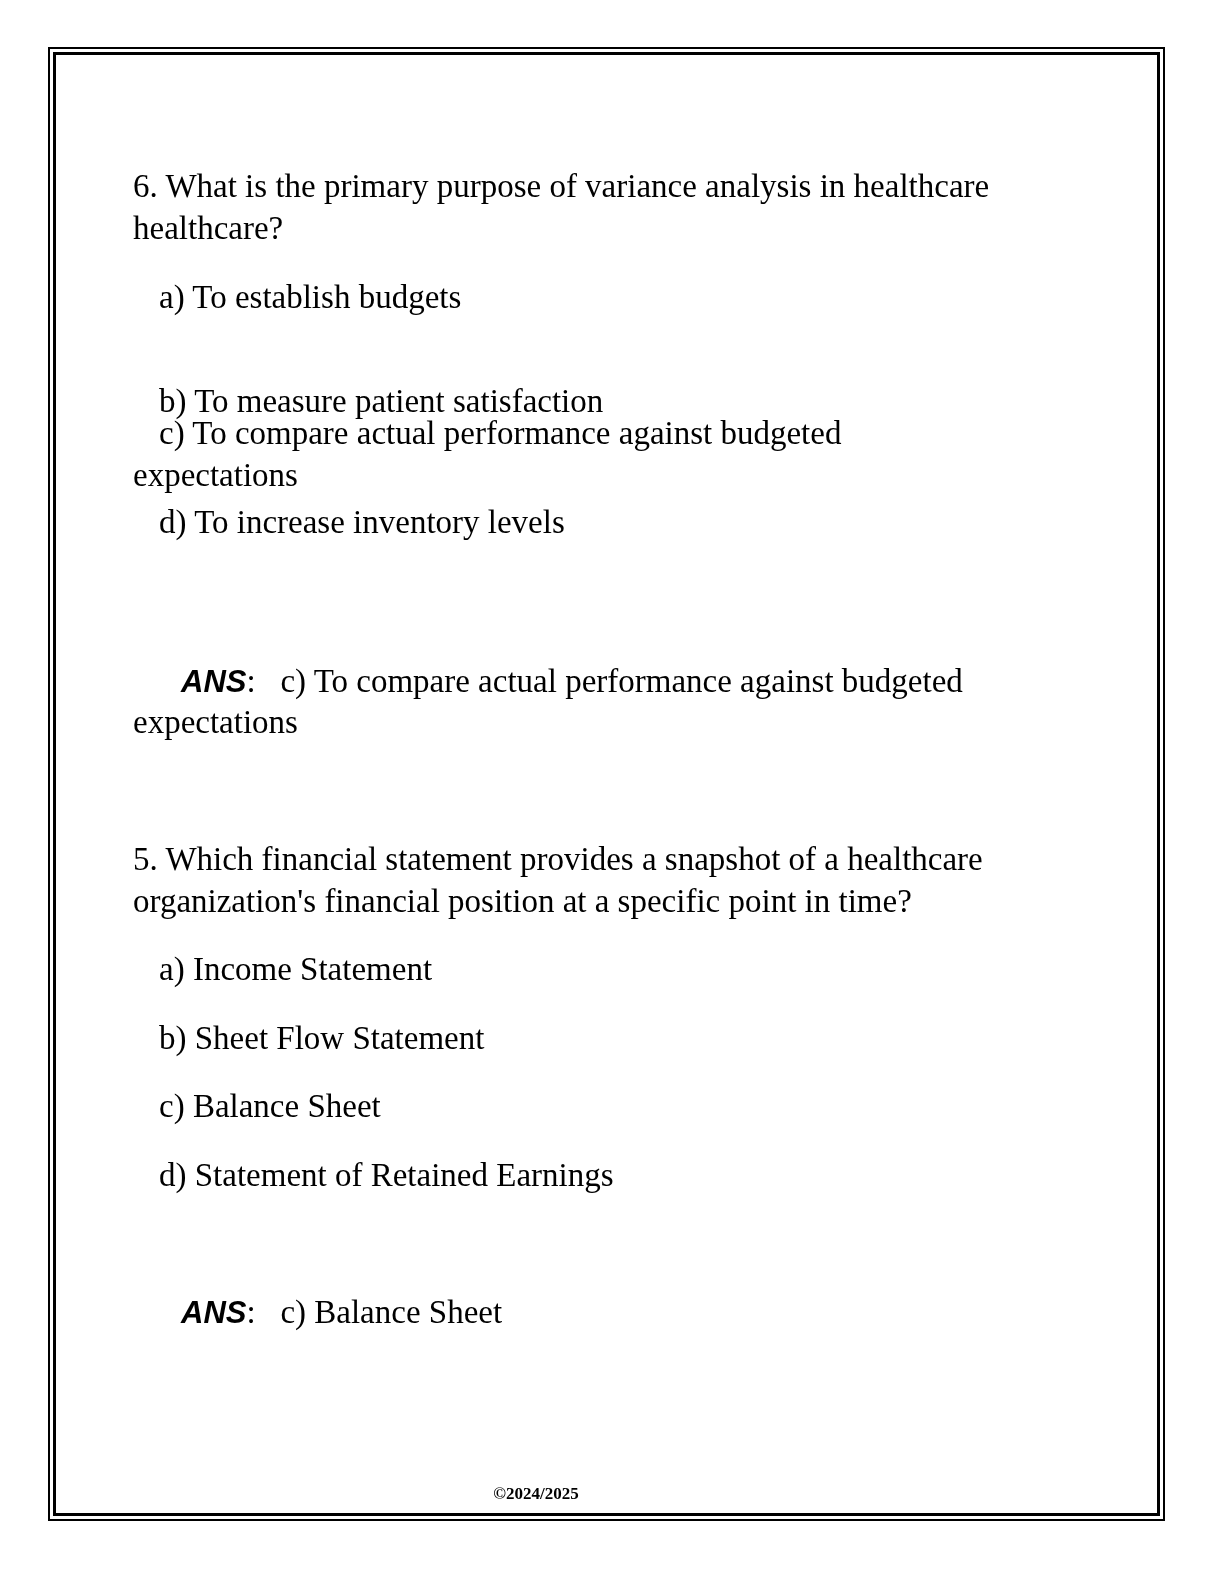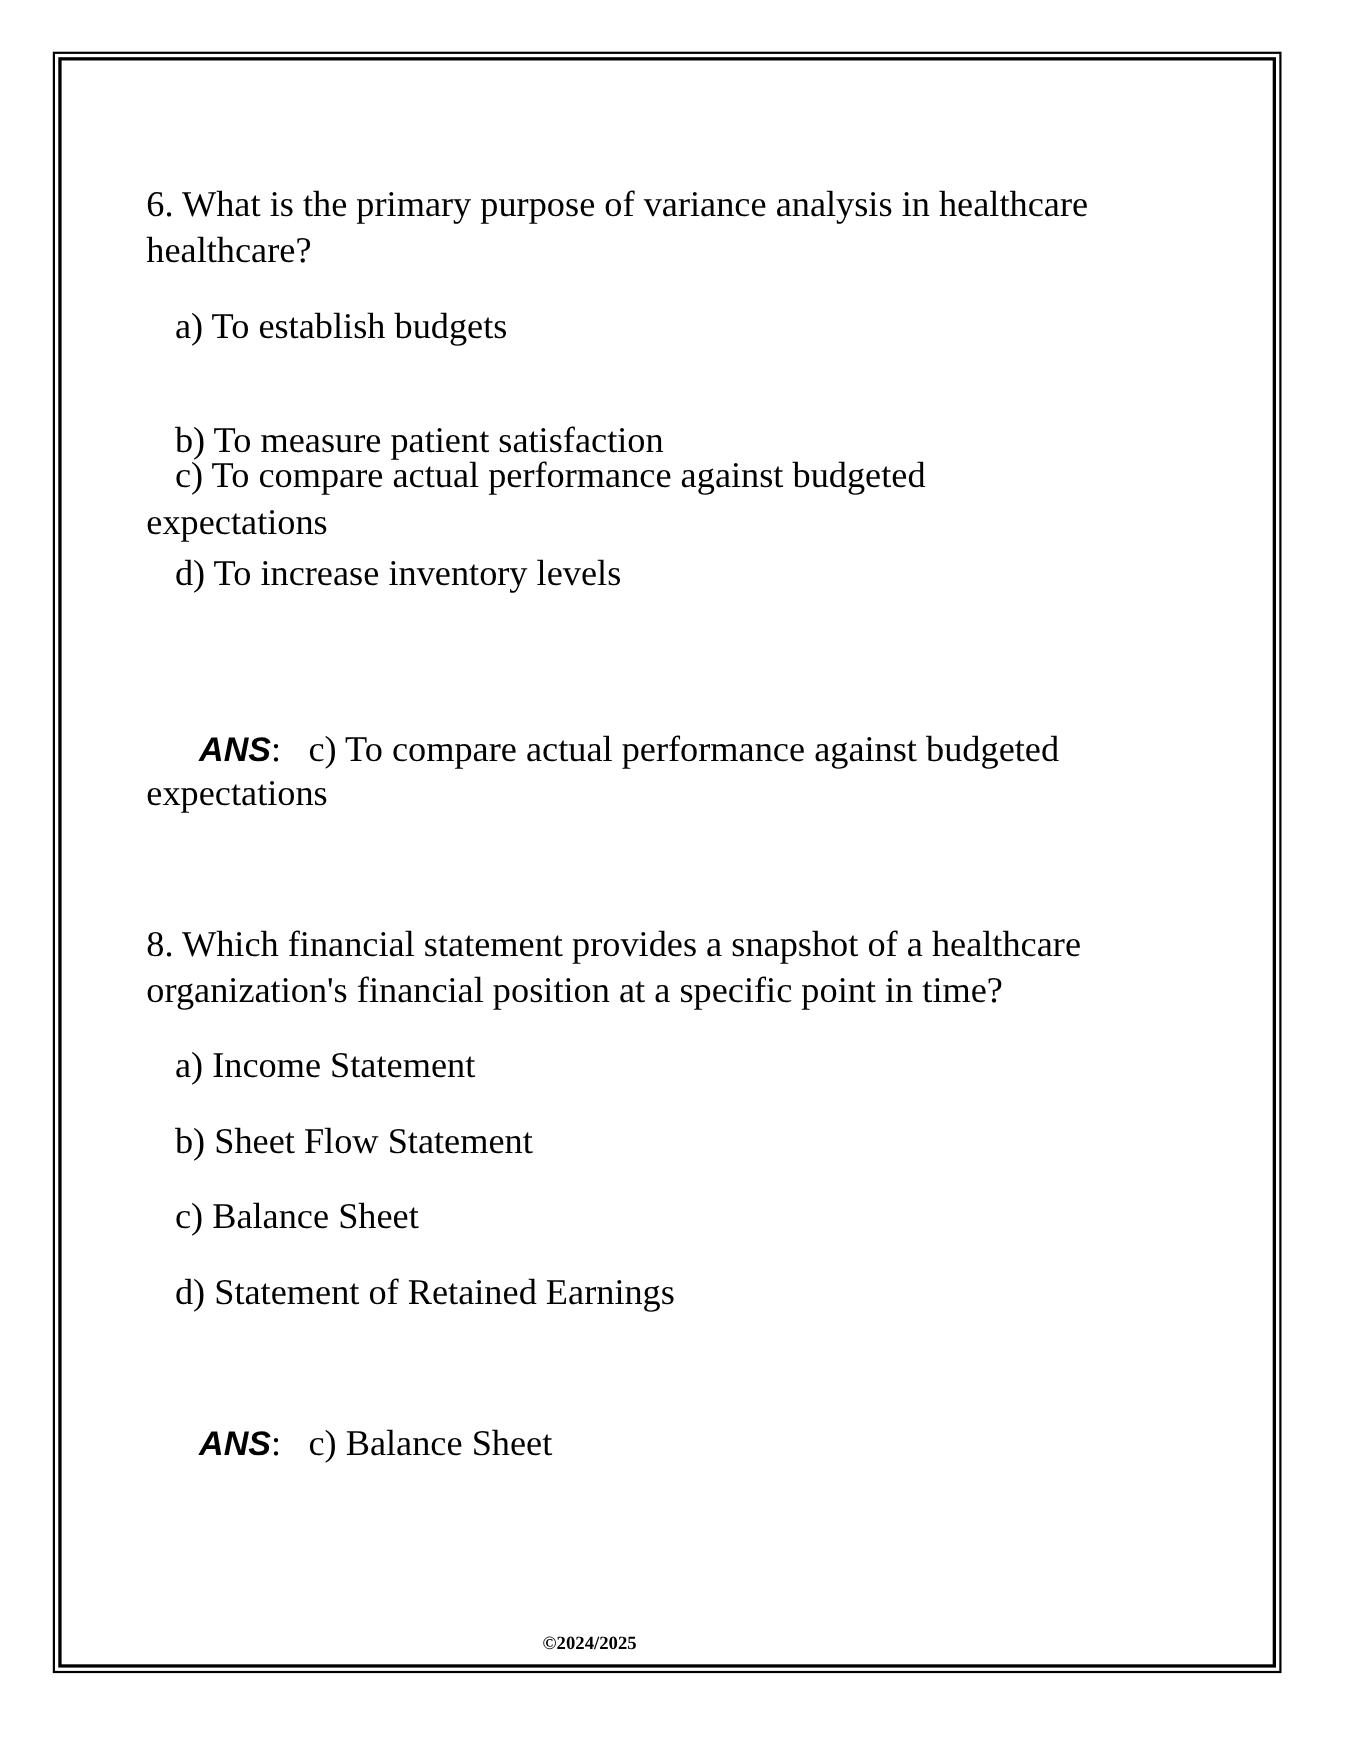--- a/index.html
+++ b/index.html
@@ -20,21 +20,21 @@
 <div class="txt" style="left:133px;top:208px;">healthcare?</div>
 <div class="txt" style="left:159px;top:277px;">a) To establish budgets</div>
 <div class="txt" style="left:159px;top:345px;margin-top:36px;">b) To measure patient satisfaction</div>
 <div class="txt" style="left:159px;top:413px;">c) To compare actual performance against budgeted</div>
 <div class="txt" style="left:133px;top:455px;">expectations</div>
 <div class="txt" style="left:159px;top:502px;">d) To increase inventory levels</div>
 
 <div class="txt" style="left:181px;top:661px;"><span class="ans-label">ANS</span><span>:&nbsp;&nbsp;&nbsp;</span><span>c) To compare actual performance against budgeted</span></div>
 <div class="txt" style="left:133px;top:702px;">expectations</div>
 
-<div class="txt" style="left:133px;top:839px;">8. Which financial statement provides a snapshot of a healthcare</div>
+<div class="txt" style="left:133px;top:839px;">5. Which financial statement provides a snapshot of a healthcare</div>
 <div class="txt" style="left:133px;top:881px;">organization's financial position at a specific point in time?</div>
 <div class="txt" style="left:159px;top:949px;">a) Income Statement</div>
 <div class="txt" style="left:159px;top:1018px;">b) Sheet Flow Statement</div>
 <div class="txt" style="left:159px;top:1086px;">c) Balance Sheet</div>
 <div class="txt" style="left:159px;top:1155px;">d) Statement of Retained Earnings</div>
 
 <div class="txt" style="left:181px;top:1292px;"><span class="ans-label">ANS</span><span>:&nbsp;&nbsp;&nbsp;</span><span>c) Balance Sheet</span></div>
 
 <div class="footer">©2024/2025</div>
 

